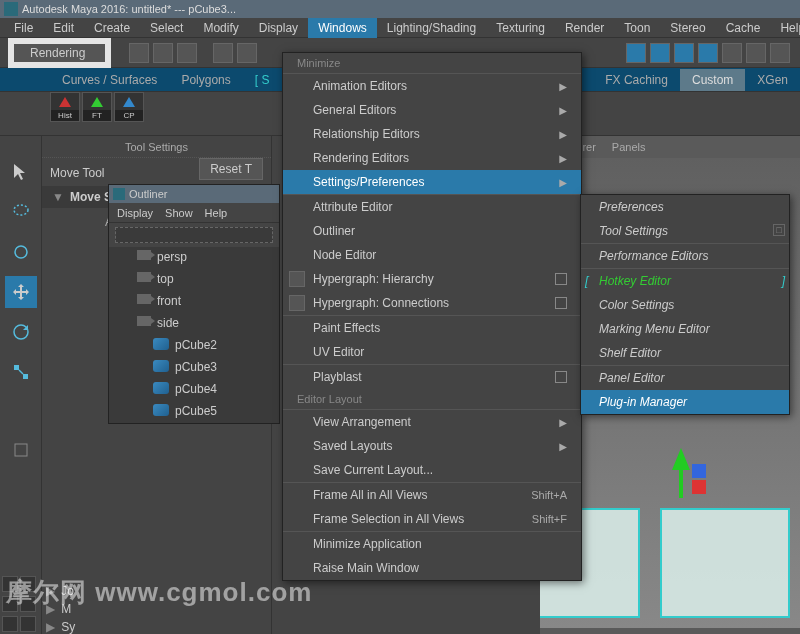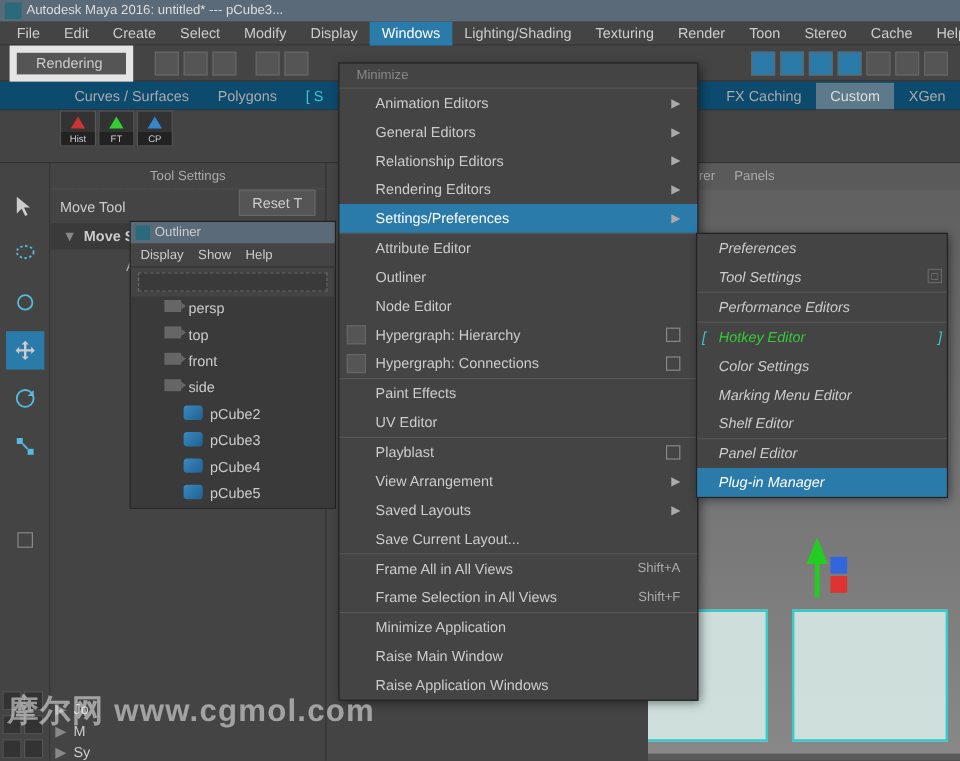--- a/index.html
+++ b/index.html
@@ -364,20 +364,21 @@
       <span>Paint Effects</span>
     </div>
     <div class="menu-item">
       <span>UV Editor</span>
     </div>
     <div style="border-top: 1px solid rgb(85, 85, 85);"></div>
     <div class="menu-item">
       <span>Playblast</span>
       <span class="checkbox"></span>
     </div>
+    <div class="menu-section">Editor Layout</div>
     <div class="menu-item">
       <span>View Arrangement</span>
       <span class="arrow">▶</span>
     </div>
     <div class="menu-item">
       <span>Saved Layouts</span>
       <span class="arrow">▶</span>
     </div>
     <div class="menu-item">
       <span>Save Current Layout...</span>
@@ -390,23 +391,20 @@
     <div class="menu-item">
       <span>Frame Selection in All Views</span>
       <span class="shortcut">Shift+F</span>
     </div>
     <div style="border-top: 1px solid rgb(85, 85, 85);"></div>
     <div class="menu-item">
       <span>Minimize Application</span>
     </div>
     <div class="menu-item">
       <span>Raise Main Window</span>
-    </div>
-    <div class="menu-item">
-      <span>Raise Application Windows</span>
     </div>
   </div>
 
 <div class="submenu" id="submenu">
     <div class="menu-item">
       <span>Preferences</span>
     </div>
     <div class="menu-item">
       <span>Tool Settings</span>
       <span class="cfg">□</span>

